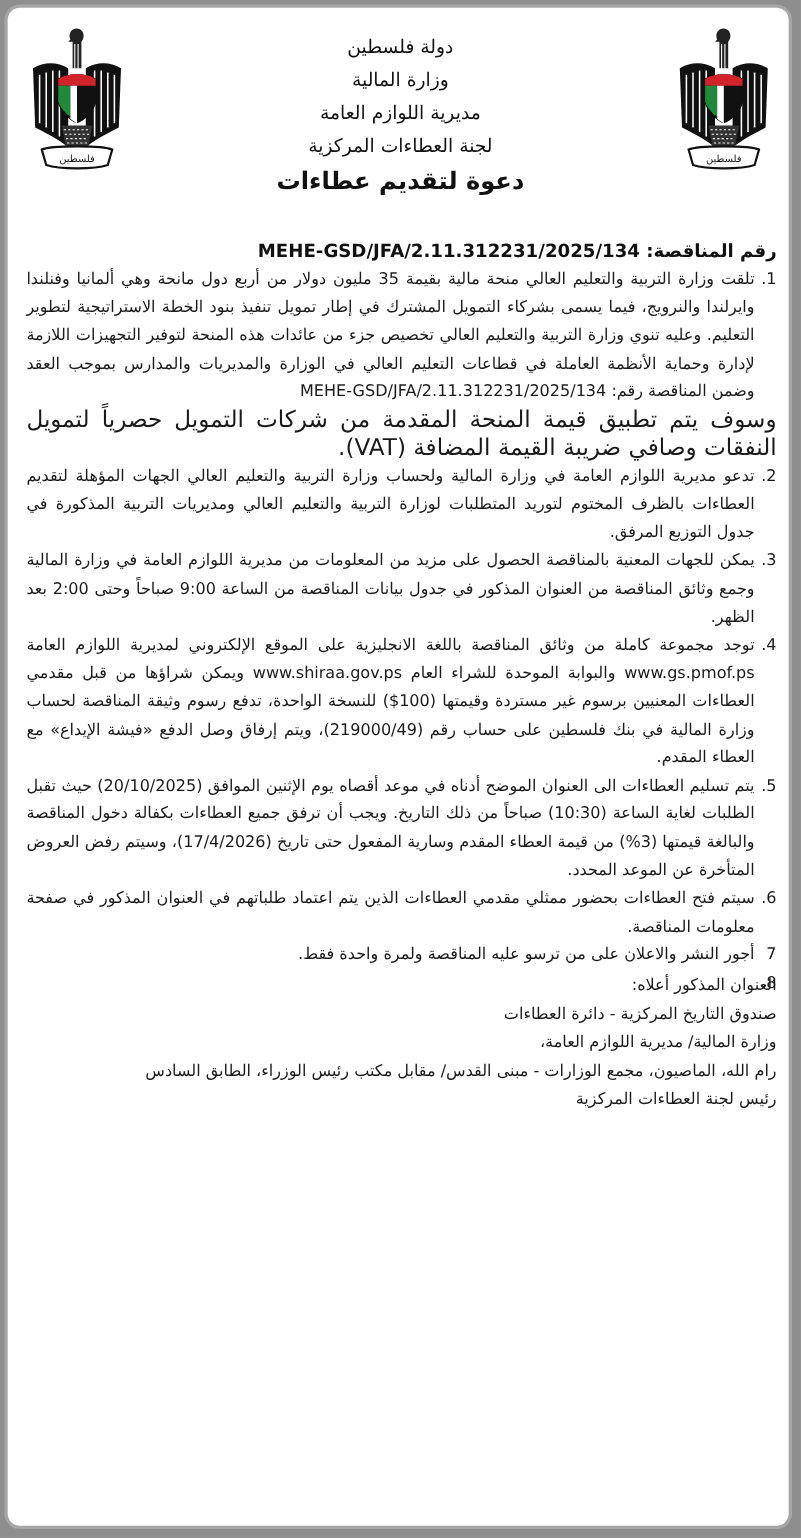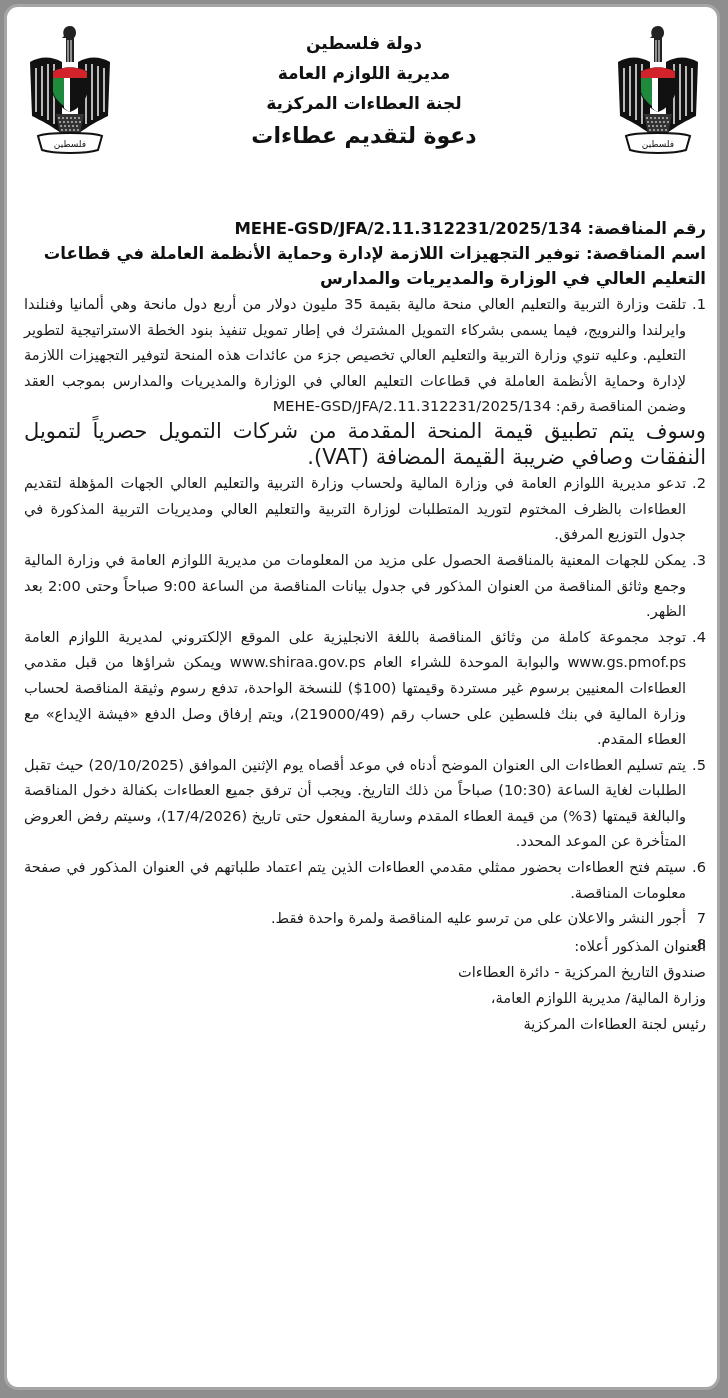--- a/index.html
+++ b/index.html
@@ -10,21 +10,21 @@
     box-sizing: border-box;
   }
   .doc {
     position: absolute; left: 0; top: 0; width: 728px; height: 1398px;
     direction: rtl; font-family: "DejaVu Sans", sans-serif; color: #1a1a1a;
   }
   .emblem { position: absolute; top: 22px; width: 88px; height: 140px; }
   .emblem.right { right: 26px; }
   .emblem.left { left: 26px; }
   .header { position: absolute; top: 28px; left: 150px; right: 150px; text-align: center; }
-  .header .line { font-weight: bold; font-size: 17px; line-height: 30px; color: #111; }
+  .header .line { font-weight: normal; font-size: 17px; line-height: 30px; color: #111; }
   .header .title { font-weight: bold; font-size: 22px; line-height: 36px; margin-top: 0; color: #111; }
   .content { position: absolute; top: 216px; right: 22px; left: 24px; }
   .tender-no, .tender-name {
     font-weight: bold; font-size: 16.5px; line-height: 25px; color: #111;
   }
   .tender-no .latin, .latin { direction: ltr; unicode-bidi: embed; }
   ol.items { list-style: none; margin: 0; padding: 0; }
   ol.items li { position: relative; padding-right: 20px; font-size: 14.6px; line-height: 25.6px; text-align: justify; }
   ol.items li .num { position: absolute; right: 0; top: 0; }
   .note { padding-right: 0; font-size: 21px; line-height: 25.6px; text-align: justify; }
@@ -66,33 +66,30 @@
     <path d="M27 56 L38 56 L38 84 C32 80 28 74 27 70 Z" fill="#1f8a3b"></path>
     <path d="M38 56 L44 56 L44 90 C42 89 40 88 38 86 Z" fill="#fff"></path>
     <path d="M30 92 L58 92 L54 112 L34 112 Z" fill="#333"></path>
     <path d="M32 96 L56 96 M33 100 L55 100 M34 104 L54 104 M35 108 L53 108" stroke="#fff" stroke-width="1" stroke-dasharray="2 2"></path>
     <path d="M12 114 C20 110 68 110 76 114 L72 128 C60 132 28 132 16 128 Z" fill="#fff" stroke="#111" stroke-width="2"></path>
     <text x="44" y="125" font-size="9" text-anchor="middle" font-family="DejaVu Sans, sans-serif" fill="#111">فلسطين</text>
   </svg>
 
   <div class="header">
     <div class="line">دولة فلسطين</div>
+    <div class="line">وزارة المالية</div>
     <div class="line">مديرية اللوازم العامة</div>
     <div class="line">لجنة العطاءات المركزية</div>
     <div class="title">دعوة لتقديم عطاءات</div>
   </div>
 
   <div class="content">
     <div class="tender-no">
       <span>رقم المناقصة:</span>
       <span class="latin">MEHE-GSD/JFA/2.11.312231/2025/134</span>
-    </div>
-    <div class="tender-name">
-      <span>اسم المناقصة:</span>
-      <span>توفير التجهيزات اللازمة لإدارة وحماية الأنظمة العاملة في قطاعات التعليم العالي في الوزارة والمديريات والمدارس</span>
     </div>
 
     <ol class="items">
       <li>
         <span class="num">1.</span>
         <span>تلقت وزارة التربية والتعليم العالي منحة مالية بقيمة 35 مليون دولار من أربع دول مانحة وهي ألمانيا وفنلندا وايرلندا والنرويج، فيما يسمى بشركاء التمويل المشترك في إطار تمويل تنفيذ بنود الخطة الاستراتيجية لتطوير التعليم. وعليه تنوي وزارة التربية والتعليم العالي تخصيص جزء من عائدات هذه المنحة لتوفير التجهيزات اللازمة لإدارة وحماية الأنظمة العاملة في قطاعات التعليم العالي في الوزارة والمديريات والمدارس بموجب العقد وضمن المناقصة رقم:</span>
         <span class="latin">MEHE-GSD/JFA/2.11.312231/2025/134</span>
       </li>
     </ol>
     <div class="note">وسوف يتم تطبيق قيمة المنحة المقدمة من شركات التمويل حصرياً لتمويل النفقات وصافي ضريبة القيمة المضافة (VAT).</div>
@@ -124,17 +121,18 @@
       </li>
       <li>
         <span class="num">8.</span>
       </li>
     </ol>
 
     <div class="address">
       <div class="head">العنوان المذكور أعلاه:</div>
       <div>صندوق التاريخ المركزية - دائرة العطاءات</div>
       <div>وزارة المالية/ مديرية اللوازم العامة،</div>
+      <div>رام الله، الماصيون، مجمع الوزارات - مبنى القدس/ مقابل مكتب رئيس الوزراء، الطابق السادس</div>
     </div>
 
     <div class="signature">رئيس لجنة العطاءات المركزية</div>
   </div>
 </div>
 
 </body></html>

